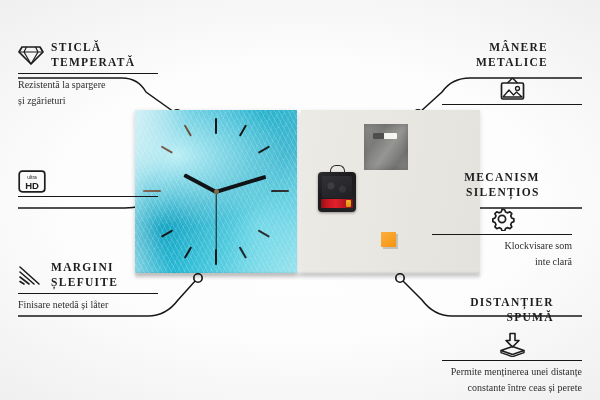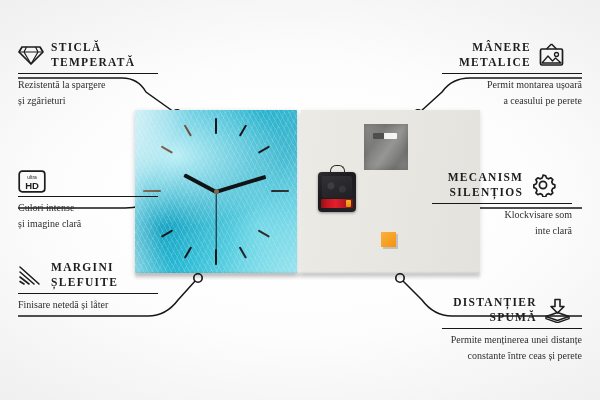--- a/index.html
+++ b/index.html
@@ -95,21 +95,21 @@
   }
   .spacer{
     position:absolute; left:80px; top:122px; width:15px; height:15px;
     background:linear-gradient(140deg,#fbb040,#f59310);
     box-shadow:2px 2px 0 rgba(120,120,118,.35);
   }
 
   
   .callout{ position:absolute; }
   .callout .head{ display:flex; align-items:center; gap:7px; }
-  .callout.right .head{ justify-content:center; }
+  .callout.right .head{ justify-content:flex-start;flex-direction:column; }
   .title{
     font-family:"Liberation Serif", serif;
     font-weight:700; font-size:11.5px; letter-spacing:1.3px;
     color:#1d1d1d; line-height:15px; text-transform:uppercase;
     white-space:pre-line;
   }
   .callout.right .title{ text-align:right; }
   .rule{ height:1.4px; background:#171717; margin-top:3px; }
   .sub{
     font-size:10px; color:#2e2e2e; line-height:16px;
@@ -205,22 +205,20 @@
 
   <div class="callout left" style="left:18px; top:170px; width:140px;">
     <div class="head">
       <svg class="ic" width="28" height="23" viewBox="0 0 28 23">
         <rect x="1.2" y="1.2" width="25.6" height="20.6" rx="3" fill="none" stroke="#1d1d1d" stroke-width="1.7"></rect>
         <text x="14" y="9" font-family="Liberation Sans, sans-serif" font-size="5" fill="#1d1d1d" text-anchor="middle">ultra</text>
         <text x="14" y="18.5" font-family="Liberation Sans, sans-serif" font-weight="bold" font-size="9.5" fill="#1d1d1d" text-anchor="middle">HD</text>
       </svg>
     </div>
     <div class="rule" style="width:140px;"></div>
-    <div class="sub">Culori intense
-și imagine clară</div>
   </div>
 
   <div class="callout left" style="left:18px; top:260px; width:140px;">
     <div class="head">
       <svg class="ic" width="26" height="22" viewBox="0 0 26 22">
         <g stroke="#1d1d1d" stroke-width="1.6" stroke-linecap="round">
           <path d="M2 3 L21 20"></path>
             <path d="M2 8 L16 20"></path>
             <path d="M2 13 L11 20"></path>
             <path d="M2 17.5 L6 20"></path>
@@ -238,22 +236,20 @@
       <div class="title">MÂNERE
 METALICE</div>
       <svg class="ic" width="27" height="24" viewBox="0 0 27 24">
         <path d="M13.5 1 L8.5 6 M13.5 1 L18.5 6" fill="none" stroke="#1d1d1d" stroke-width="1.5"></path>
         <rect x="2.5" y="6" width="22" height="16" rx="1.4" fill="none" stroke="#1d1d1d" stroke-width="1.7"></rect>
         <circle cx="18.5" cy="11.5" r="2" fill="none" stroke="#1d1d1d" stroke-width="1.3"></circle>
         <path d="M4 20 L10 13 L14.5 18 L17.5 15 L23 20z" fill="none" stroke="#1d1d1d" stroke-width="1.3" stroke-linejoin="round"></path>
       </svg>
     </div>
     <div class="rule" style="width:140px;"></div>
-    <div class="sub">Permit montarea ușoară
-a ceasului pe perete</div>
   </div>
 
   <div class="callout right" style="left:432px; top:170px; width:140px;">
     <div class="head">
       <div class="title">MECANISM
 SILENȚIOS</div>
       <svg class="ic" width="26" height="24" viewBox="0 0 26 24">
         <path d="M13 2.2 l2.7 .55 .85 2.2 2.2 .9 2.15-1.05 1.9 1.9 -1.05 2.15 .9 2.2 2.2 .85 0 2.7 -2.2 .85 -.9 2.2 1.05 2.15 -1.9 1.9 -2.15-1.05 -2.2 .9 -.85 2.2 -2.7 0 -.85-2.2 -2.2-.9 -2.15 1.05 -1.9-1.9 1.05-2.15 -.9-2.2 -2.2-.85 0-2.7 2.2-.85 .9-2.2 -1.05-2.15 1.9-1.9 2.15 1.05 2.2-.9 .85-2.2z" fill="none" stroke="#1d1d1d" stroke-width="1.7" stroke-linejoin="round"></path>
         <circle cx="13" cy="12" r="3.6" fill="none" stroke="#1d1d1d" stroke-width="1.7"></circle>
       </svg>

